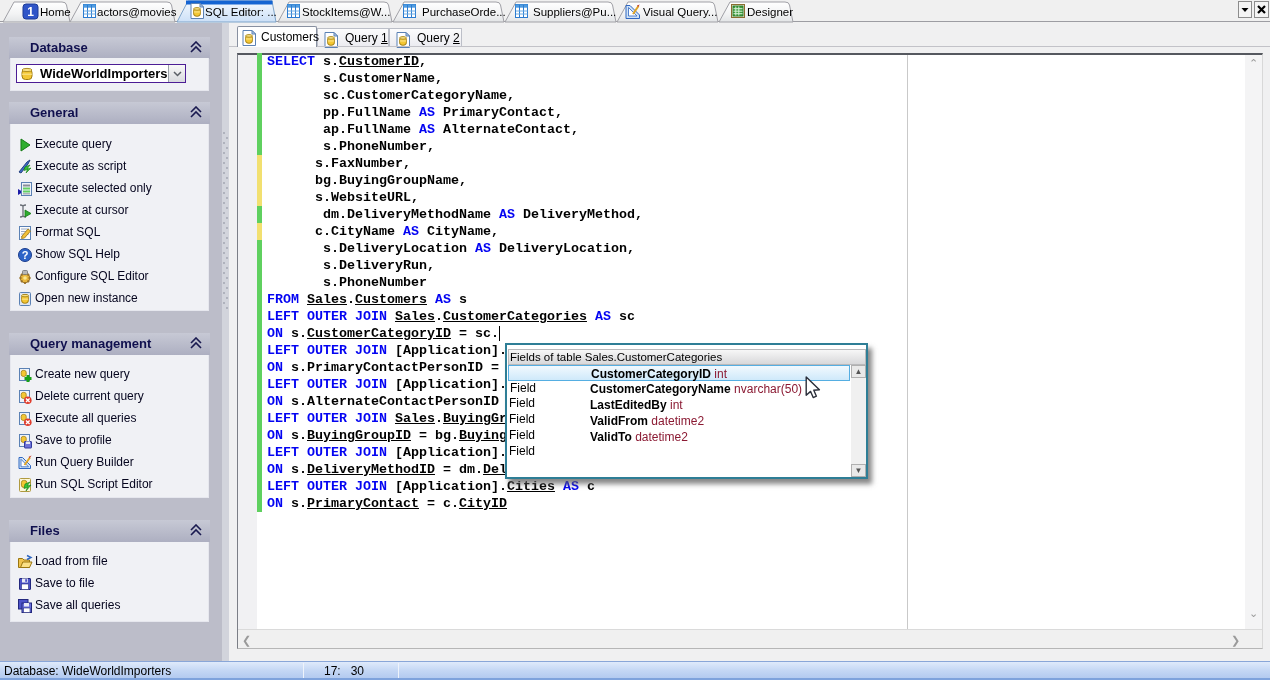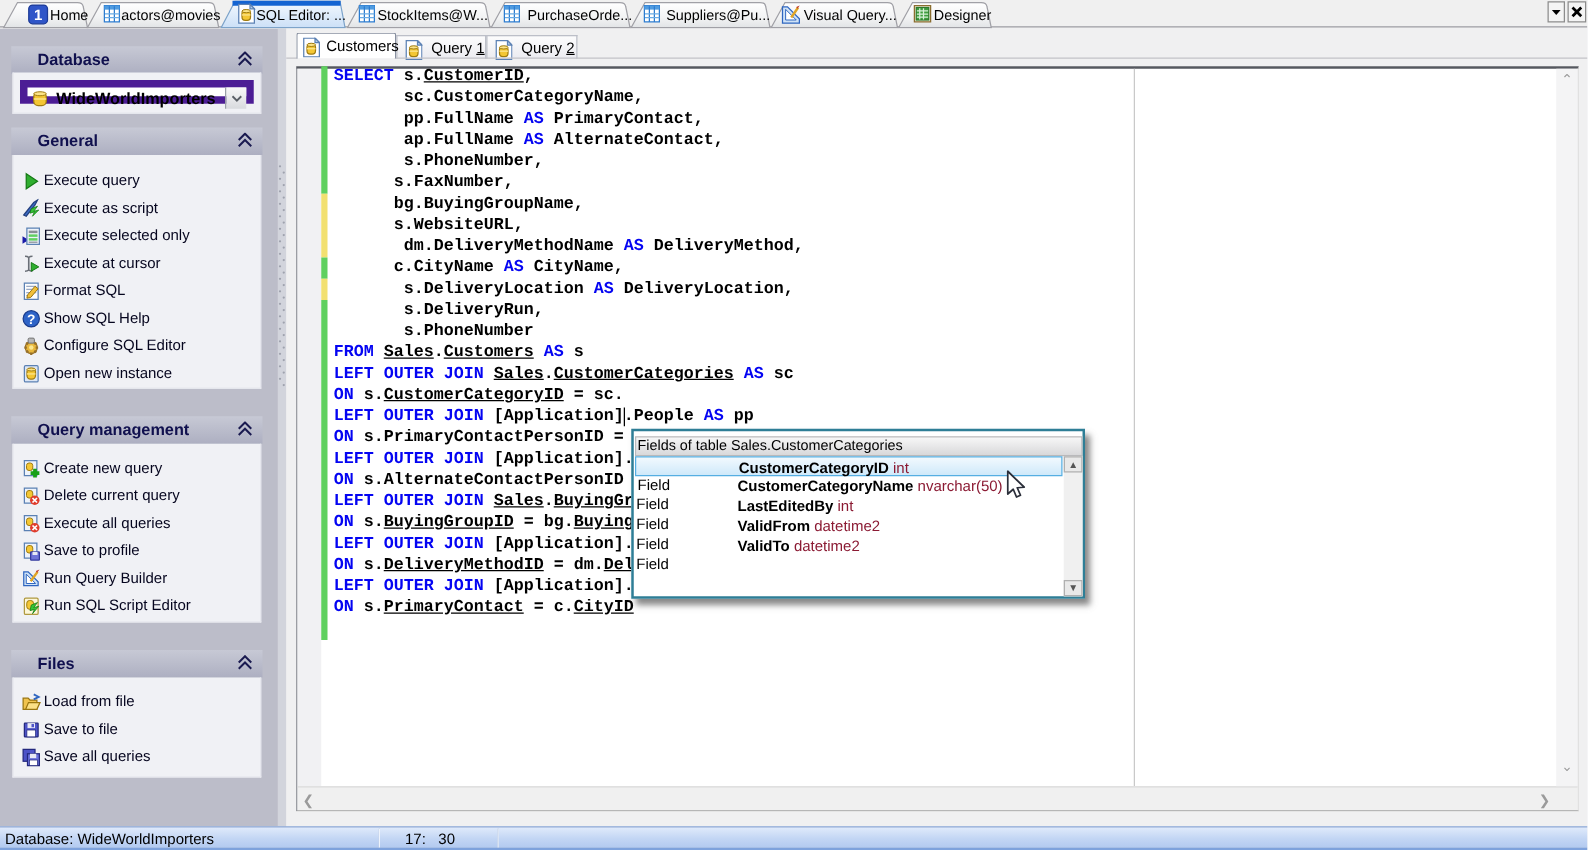--- a/index.html
+++ b/index.html
@@ -272,21 +272,21 @@
 </defs>
 </svg>
 
 <div class="phead" style="top:14px;">
       <span class="pt">Database</span>
       <svg class="chev" width="12" height="13">
         <use href="#i-chev"></use>
       </svg>
     </div>
 <div class="panel" style="top:35px; height:33px;"></div>
-<div class="abs" style="left:16px; top:41px; width:187px; height:19px; background:#fff; border:6px solid #4c1d95;">
+<div class="abs" style="left:16px; top:41px; width:170px; height:19px; background:#fff; border:1px solid #4c1d95;">
   <svg style="position:absolute;left:4px;top:1px;" width="12" height="15">
         <use href="#i-dbcyl"></use>
       </svg>
   <span style="position:absolute;left:23px;top:1px;font-size:13px;font-weight:bold;color:#000;">WideWorldImporters</span>
   <div style="position:absolute;right:0;top:0;width:17px;height:17px;background:linear-gradient(#f8f8f8,#d8dade);border-left:1px solid #9aa0a8;">
     <svg width="17" height="17">
           <path d="M5,7 L8.5,10.5 L12,7" fill="none" stroke="#5a5f66" stroke-width="1.5"></path>
         </svg>
   </div>
 </div>
@@ -486,20 +486,21 @@
 <div id="gutter" class="abs"></div>
 <div class="cbar abs" style="top:53px;height:102px;background:#5fd05f;"></div>
 <div class="cbar abs" style="top:155px;height:51px;background:#f2e070;"></div>
 <div class="cbar abs" style="top:206px;height:17px;background:#5fd05f;"></div>
 <div class="cbar abs" style="top:223px;height:17px;background:#f2e070;"></div>
 <div class="cbar abs" style="top:240px;height:272px;background:#5fd05f;"></div>
 <div id="marginline" class="abs"></div>
 
 <div id="code" class="abs">
 <div><span class="k">SELECT</span> s.<span class="u">CustomerID</span>,</div>
+<div>       s.CustomerName,</div>
 <div>       sc.CustomerCategoryName,</div>
 <div>       pp.FullName <span class="k">AS</span> PrimaryContact,</div>
 <div>       ap.FullName <span class="k">AS</span> AlternateContact,</div>
 <div>       s.PhoneNumber,</div>
 <div>      s.FaxNumber,</div>
 <div>      bg.BuyingGroupName,</div>
 <div>      s.WebsiteURL,</div>
 <div>       dm.DeliveryMethodName <span class="k">AS</span> DeliveryMethod,</div>
 <div>      c.CityName <span class="k">AS</span> CityName,</div>
 <div>       s.DeliveryLocation <span class="k">AS</span> DeliveryLocation,</div>

